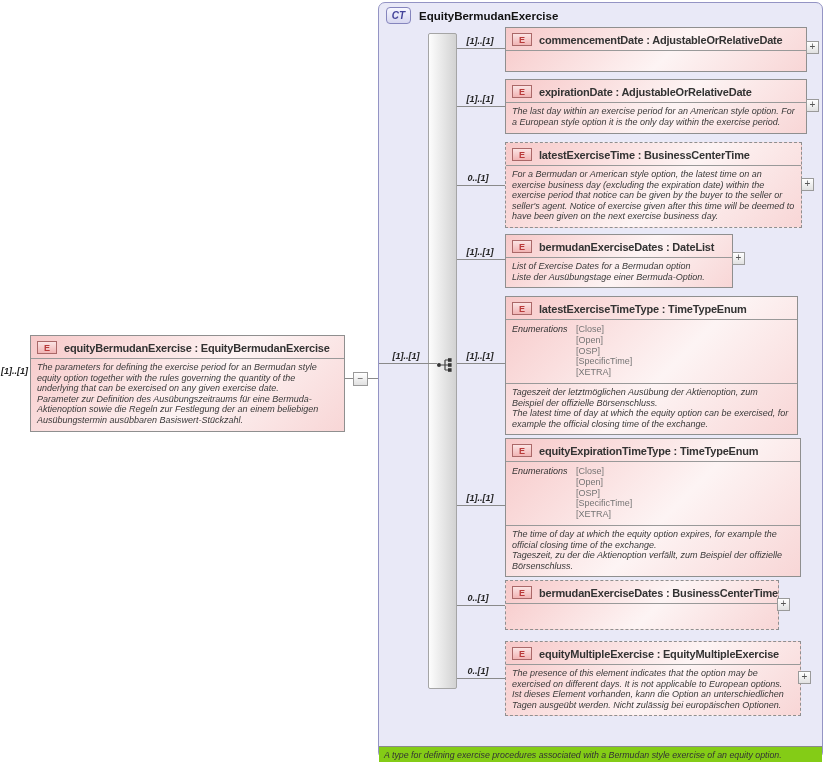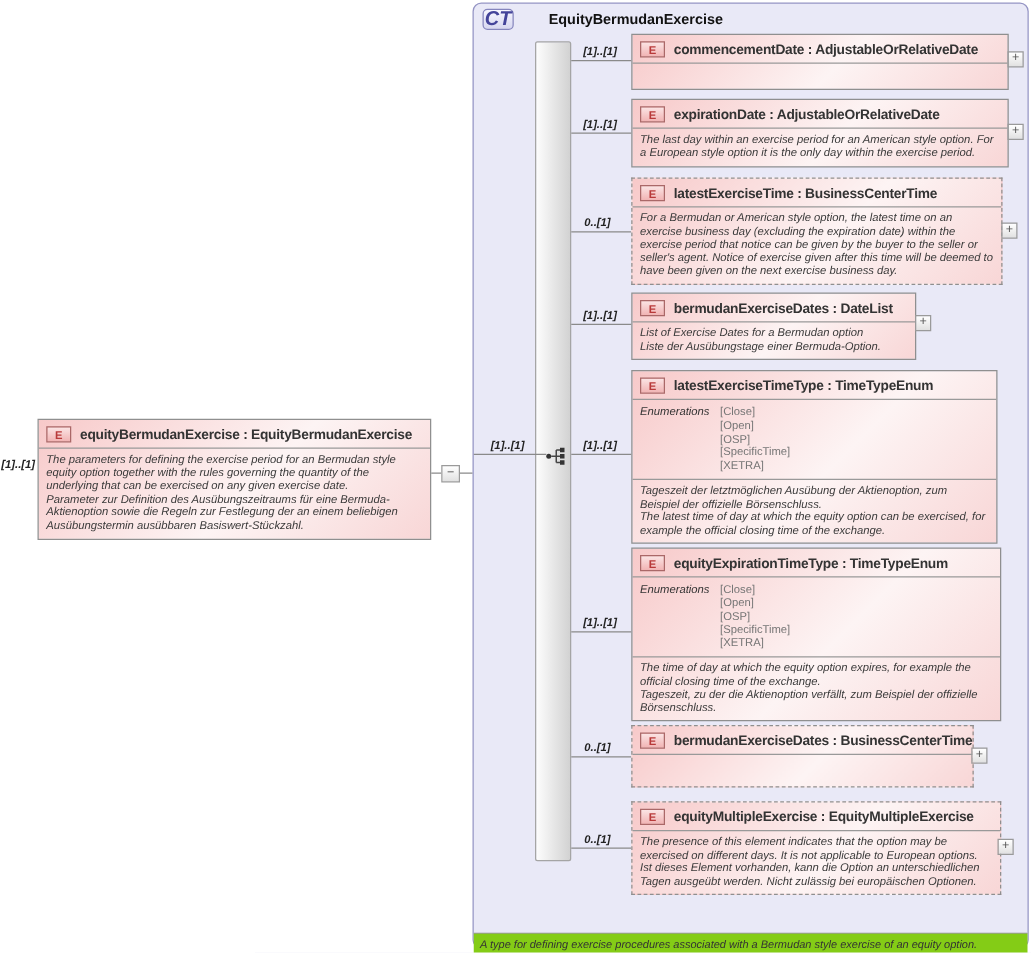--- a/index.html
+++ b/index.html
@@ -4,23 +4,23 @@
 <style>
   html,body { margin:0; padding:0; background:#ffffff; }
   body { width:825px; height:762px; font-family:"Liberation Sans", sans-serif; }
   .canvas { position:relative; width:825px; height:762px; overflow:hidden; }
 
   
   .ct-box { position:absolute; left:378px; top:2px; width:445px; height:757px;
             background:#e9e9f7; border:1px solid #9494c4; border-radius:7px; box-sizing:border-box; }
   .ct-head { position:absolute; left:386px; top:7px; display:flex; align-items:center; gap:8px; }
   .ct-badge { width:23px; height:15px; border:1px solid #8585bd; border-radius:4px;
-              background:linear-gradient(#f7f7ff,#d7d7f0); color:#44449a; font-size:16px; font-weight:bold;
+              background:linear-gradient(#f7f7ff,#d7d7f0); color:#44449a; font-size:10px; font-weight:bold;
               display:flex; align-items:center; justify-content:center;font-style:italic; }
-  .ct-title { font-size:11.5px; font-weight:bold; color:#111;margin-left:20px; }
+  .ct-title { font-size:11.5px; font-weight:bold; color:#111; }
 
   .footer { position:absolute; left:379px; top:746px; width:443px; height:31px; background:#84cc16;
             border-top:1px solid #8a8a8a; border-radius:0 0 6px 6px; box-sizing:border-box;
             padding:3px 5px; font-size:8.8px; font-style:italic; color:#333; line-height:1.3; }
 
   
   .trunk { position:absolute; left:428px; top:33px; width:29px; height:656px;
            background:linear-gradient(to right,#fdfdfd,#d2d2d2); border:1px solid #a5a5a5;
            box-sizing:border-box; border-radius:2px; }
 

